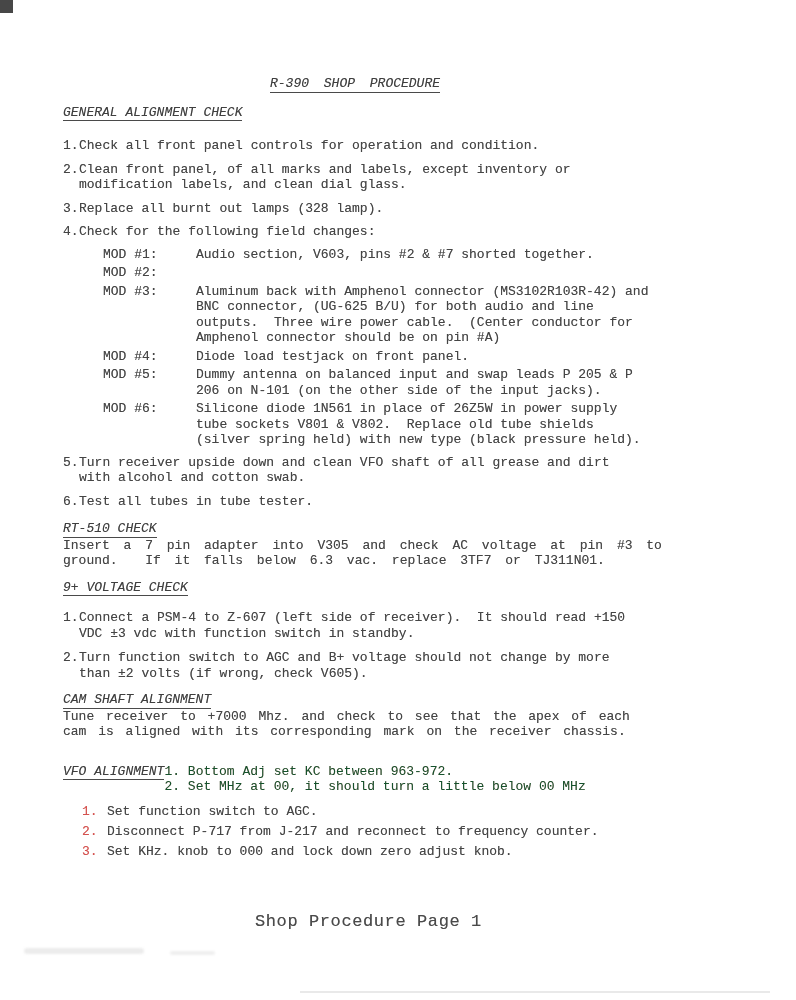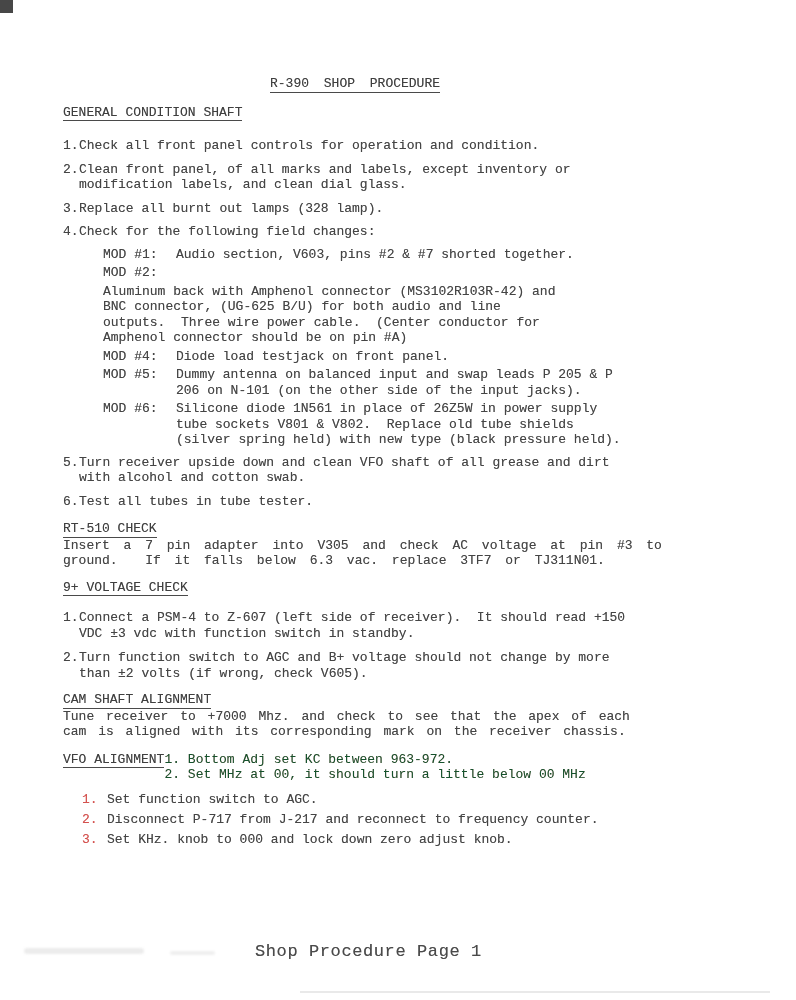--- a/index.html
+++ b/index.html
@@ -10,45 +10,45 @@
     overflow:hidden;
     font-family:"Liberation Mono","DejaVu Sans Mono",monospace;
     font-size:13px;
     line-height:15.5px;
     color:#454545;
     text-shadow:0 0 .4px rgba(80,80,80,.55);
   }
   .content{padding:76px 0 0 63px;width:584px;}
   pre.t{margin:0;font:inherit;white-space:pre;}
   .title-wrap{text-align:center;margin:0 0 12px 0;}
-  .underline{display:inline-block;border-bottom:1.4px solid #4a4a4a;padding-bottom:0;}
+  .underline{display:inline-block;border-bottom:1.4px solid #4a4a4a;padding-bottom:0;font-style:italic;}
   .title{word-spacing:7px;color:#3f3f3f;}
   .hwrap{margin-top:12px;}
   .hwrap.rt{}
   .hwrap.volt{margin-top:11px;}
   .hwrap.cam{margin-top:11px;}
   .heading{color:#3f3f3f;}
   .item{display:flex;margin-top:8px;}
   .item.first{margin-top:17px;}
   .item.five{margin-top:7px;}
   .item .num{width:16px;flex:0 0 16px;}
   .mods{margin-top:7px;margin-left:40px;}
-  .mod{display:flex;margin-bottom:3px;}
+  .mod{display:flex;margin-bottom:3px;gap:20px;}
   .mod:last-child{margin-bottom:0;}
   .mod .label{width:73px;flex:0 0 73px;}
   .para{margin:14px 0 0 12px;}
   .para.just{word-spacing:4px;}
   .para.just2{word-spacing:6px;}
-  .vfo-row{display:flex;margin-top:12px;align-items:flex-start;}
+  .vfo-row{display:flex;margin-top:24px;align-items:flex-start;}
   .vfo-notes{margin-left:38px;color:#14532d;text-shadow:0 0 .4px rgba(219,83,83,.5);}
   .red-steps{margin-top:9px;}
   .rstep{display:flex;margin-left:19px;margin-top:4.5px;}
   .rstep .rnum{width:17px;flex:0 0 17px;color:#d4524f;text-shadow:0 0 .4px rgba(212,82,79,.5);margin-right:8px;}
   .footer{
-    position:absolute;left:255px;top:944px;
+    position:absolute;left:255px;top:914px;
     font-size:17px;letter-spacing:.6px;color:#4a4a4a;
   }
   
   .corner-mark{position:absolute;left:0;top:0;width:13px;height:13px;background:#474747;}
   .smudge1{position:absolute;left:24px;top:948px;width:120px;height:6px;background:#ececec;border-radius:3px;filter:blur(1px);}
   .smudge2{position:absolute;left:170px;top:951px;width:45px;height:4px;background:#efefef;border-radius:2px;filter:blur(1px);}
   .streak{position:absolute;left:300px;top:991px;width:470px;height:2px;background:#e9e9e9;filter:blur(.5px);}
 </style>
 </head>
 <body>
@@ -57,21 +57,21 @@
 
   <div class="corner-mark"></div>
 
   <div class="content">
 
     <div class="title-wrap">
       <span class="underline title">R-390 SHOP PROCEDURE</span>
     </div>
 
     <div class="hwrap">
-      <span class="underline heading">GENERAL CONDITION SHAFT</span>
+      <span class="underline heading">GENERAL ALIGNMENT CHECK</span>
     </div>
 
     <div class="item first">
       <pre class="t num">1.</pre>
       <pre class="t">Check all front panel controls for operation and condition.</pre>
     </div>
     <div class="item">
       <pre class="t num">2.</pre>
       <pre class="t">Clean front panel, of all marks and labels, except inventory or
 modification labels, and clean dial glass.</pre>
@@ -87,20 +87,21 @@
 
     <div class="mods">
       <div class="mod">
         <pre class="t label">MOD #1:</pre>
         <pre class="t">Audio section, V603, pins #2 &amp; #7 shorted together.</pre>
       </div>
       <div class="mod">
         <pre class="t label">MOD #2:</pre>
       </div>
       <div class="mod">
+        <pre class="t label">MOD #3:</pre>
         <pre class="t">Aluminum back with Amphenol connector (MS3102R103R-42) and
 BNC connector, (UG-625 B/U) for both audio and line
 outputs.  Three wire power cable.  (Center conductor for
 Amphenol connector should be on pin #A)</pre>
       </div>
       <div class="mod">
         <pre class="t label">MOD #4:</pre>
         <pre class="t">Diode load testjack on front panel.</pre>
       </div>
       <div class="mod">

